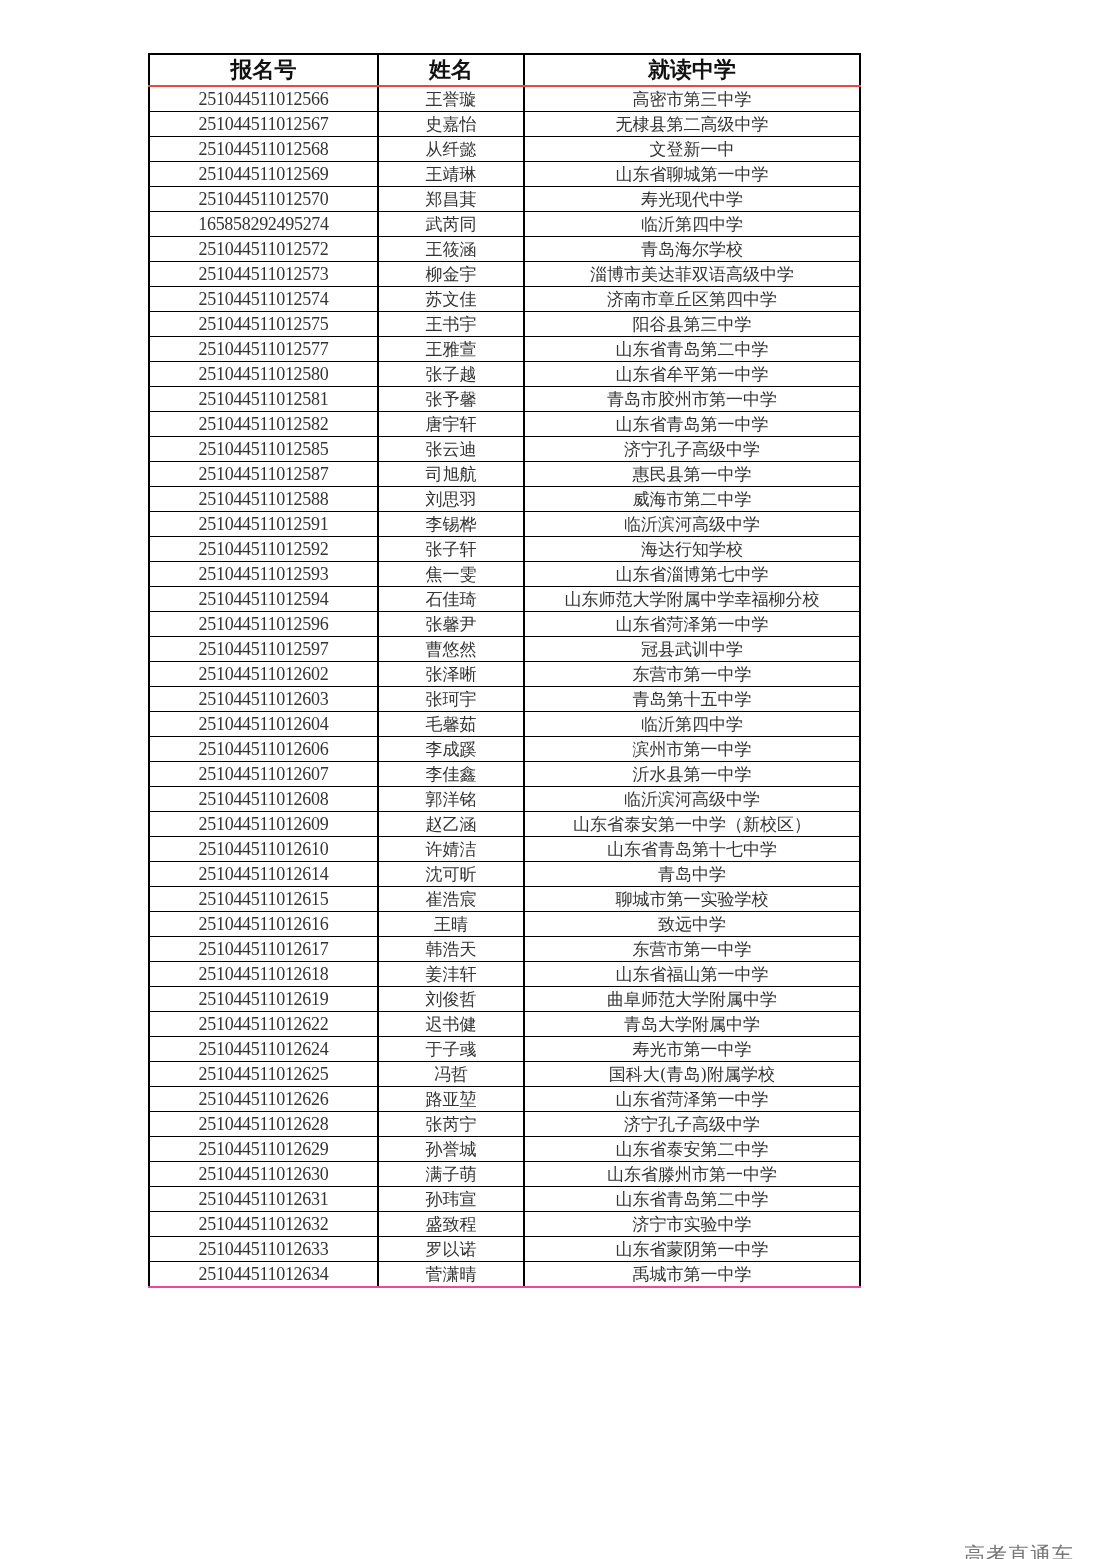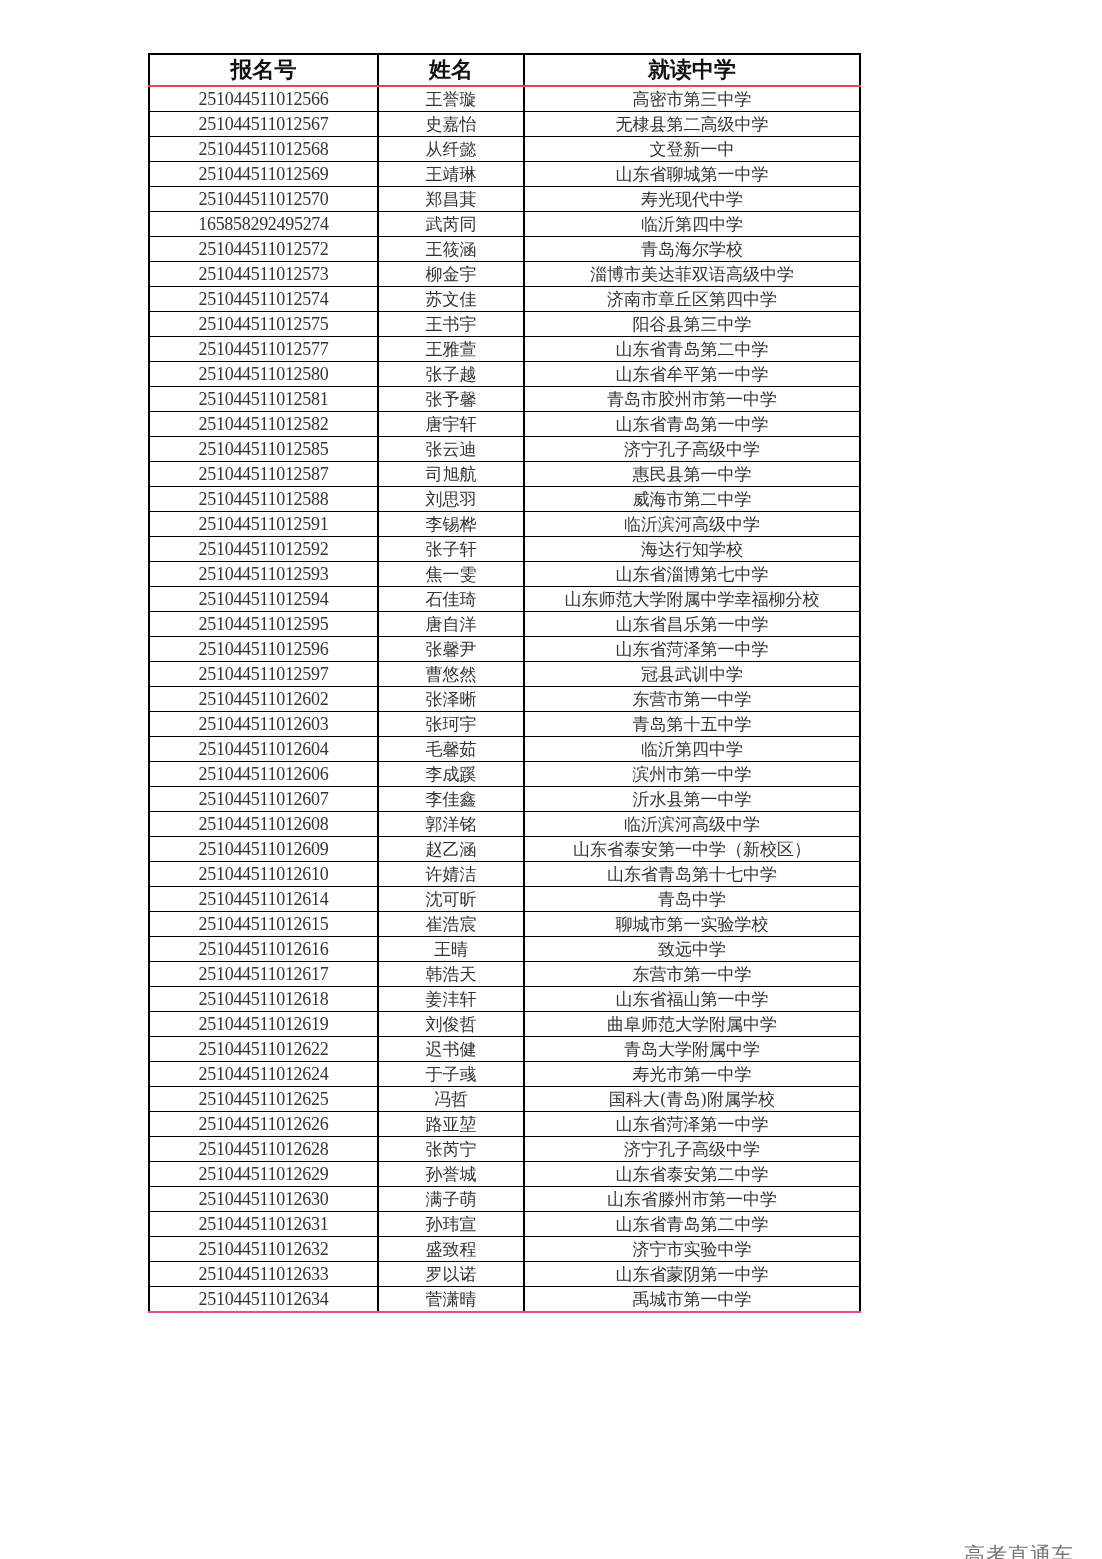--- a/index.html
+++ b/index.html
@@ -152,25 +152,20 @@
         <td class="id">251044511012593</td>
         <td>焦一雯</td>
         <td>山东省淄博第七中学</td>
       </tr>
       <tr>
         <td class="id">251044511012594</td>
         <td>石佳琦</td>
         <td>山东师范大学附属中学幸福柳分校</td>
       </tr>
       <tr>
-        <td class="id">251044511012595</td>
-        <td>唐自洋</td>
-        <td>山东省昌乐第一中学</td>
-      </tr>
-      <tr>
         <td class="id">251044511012596</td>
         <td>张馨尹</td>
         <td>山东省菏泽第一中学</td>
       </tr>
       <tr>
         <td class="id">251044511012597</td>
         <td>曹悠然</td>
         <td>冠县武训中学</td>
       </tr>
       <tr>

